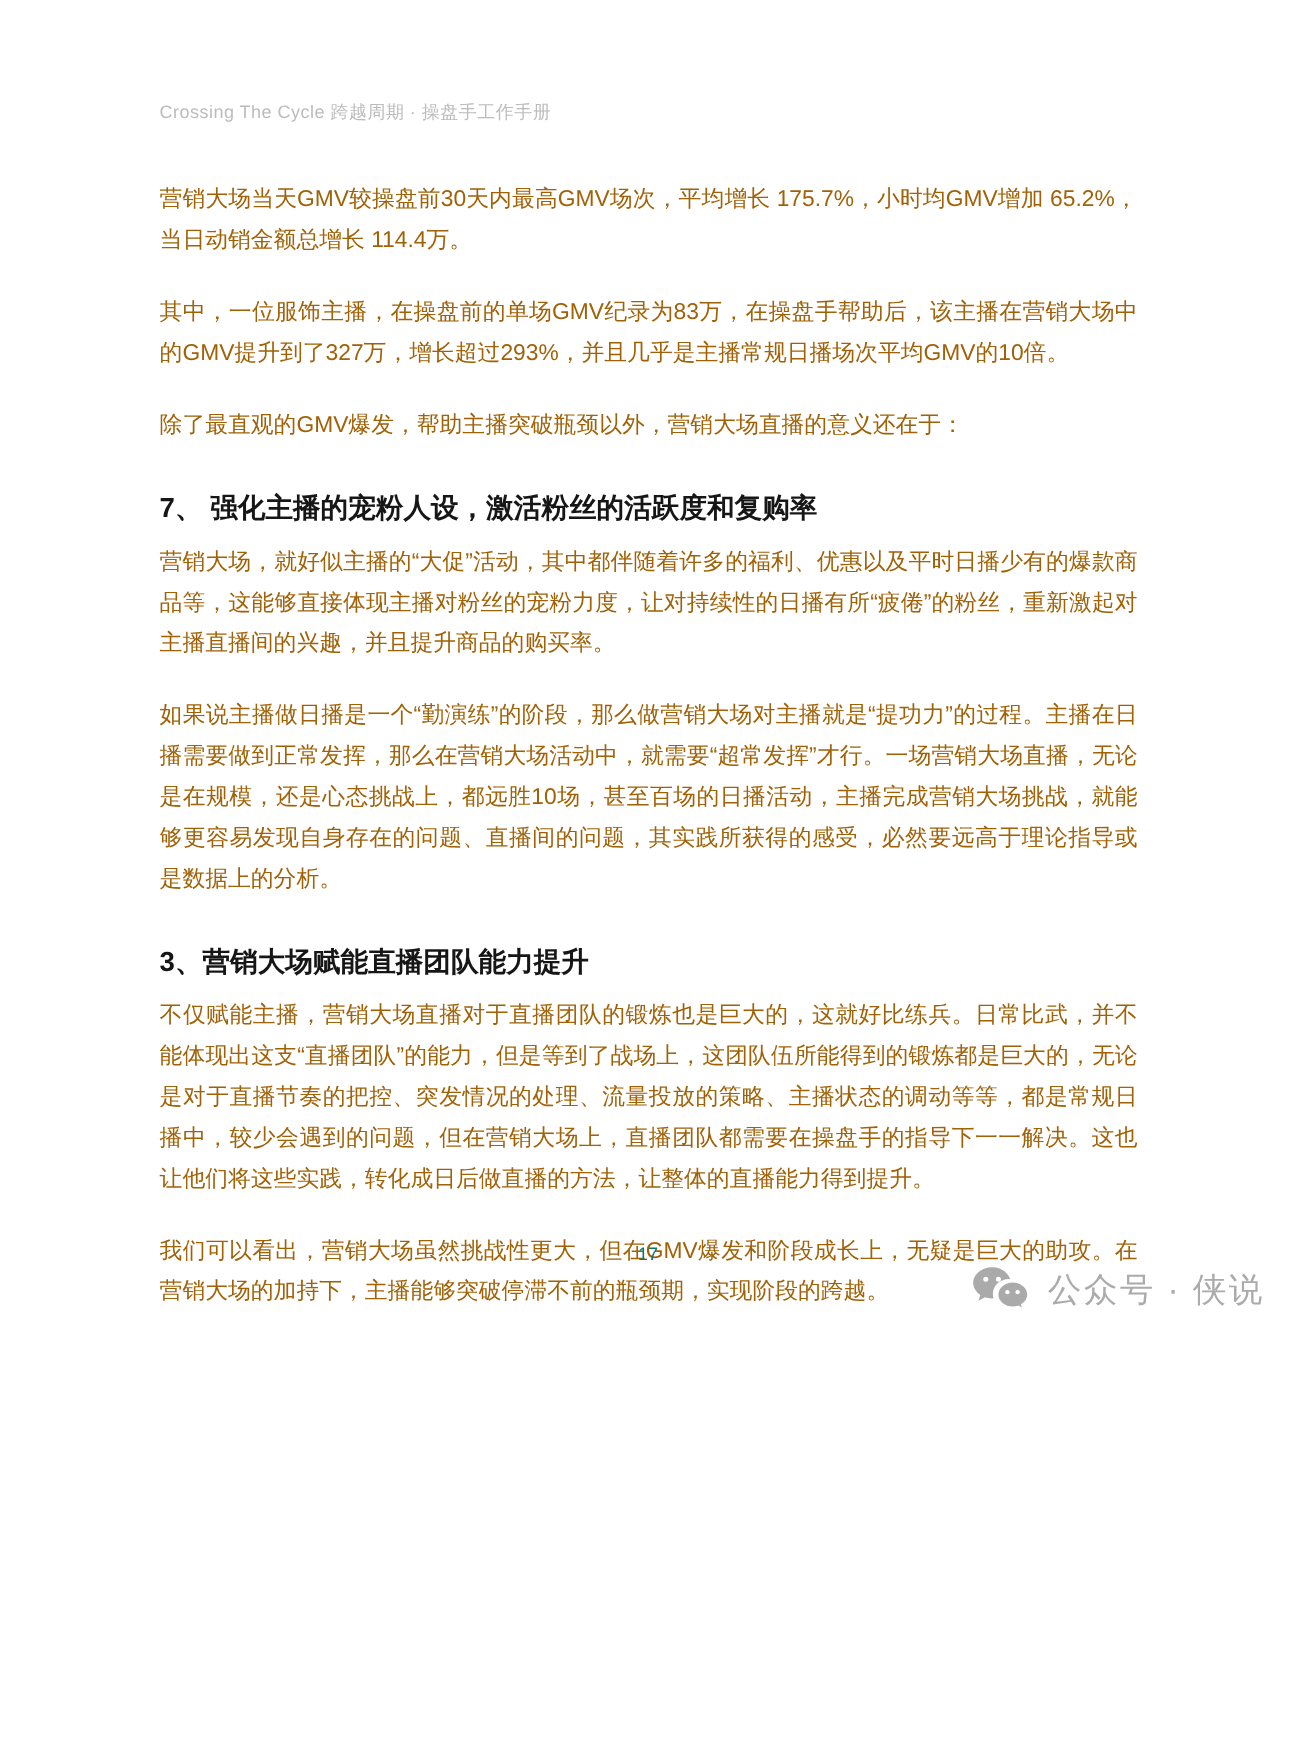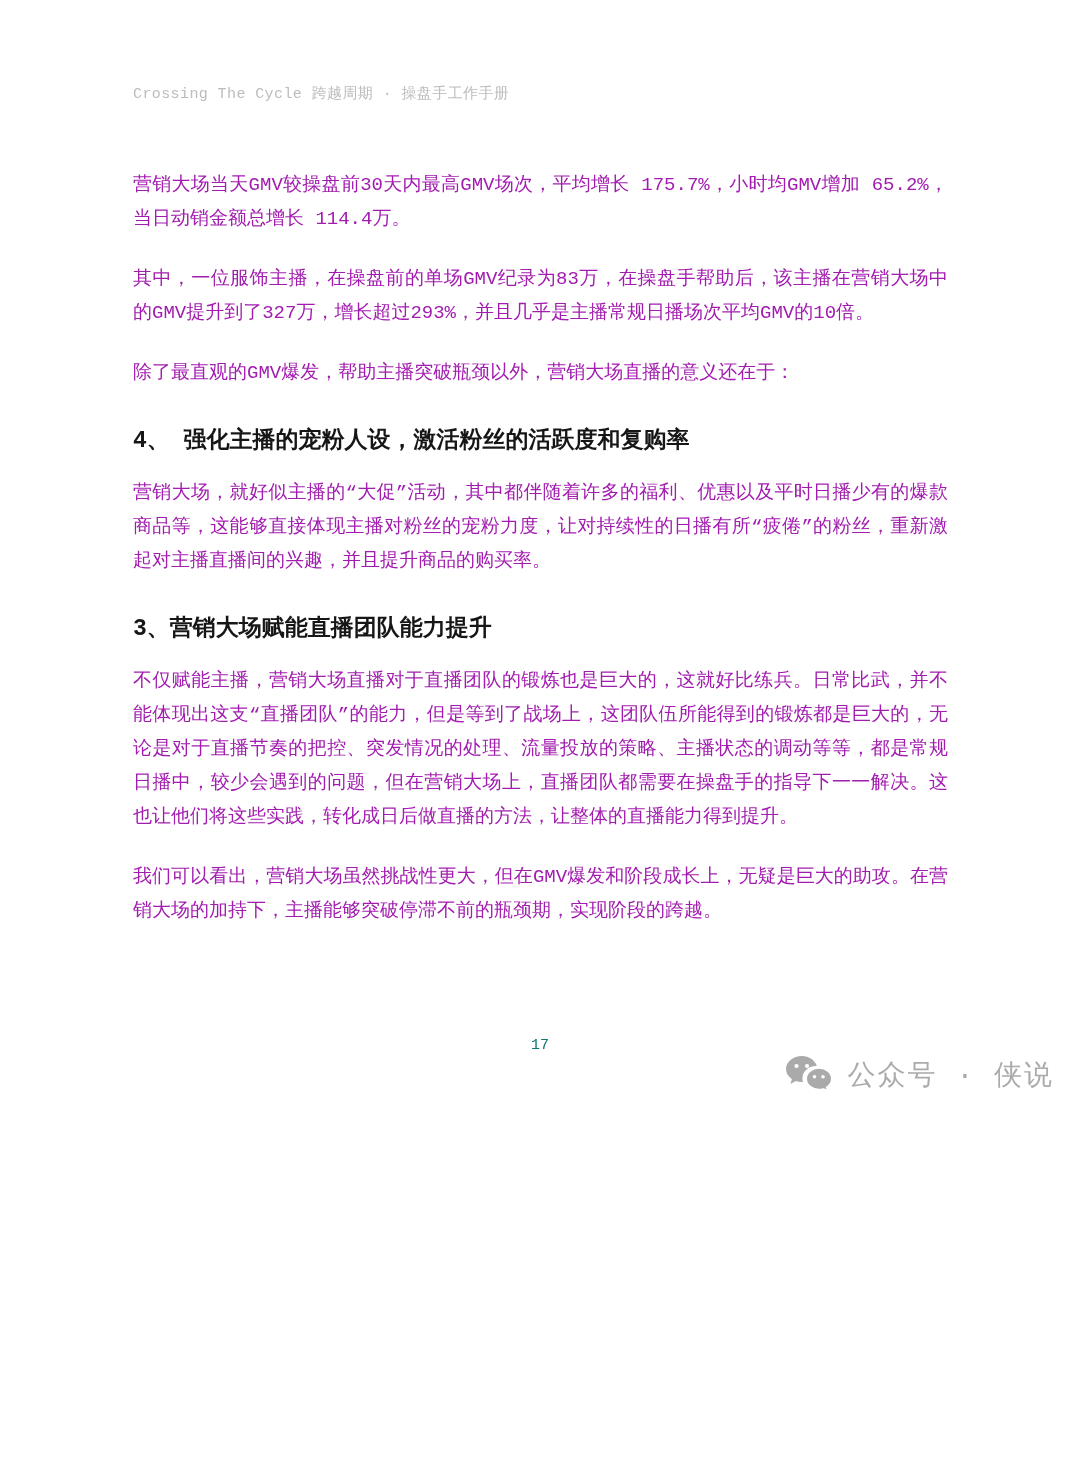--- a/index.html
+++ b/index.html
@@ -6,41 +6,41 @@
     margin: 0;
     padding: 0;
     background: #ffffff;
   }
   .page {
     position: relative;
     width: 1080px;
     height: 1112px;
     background: #ffffff;
     overflow: hidden;
-    font-family: Liberation Mono, monospace;
+    font-family: Liberation Sans, sans-serif;
   }
   .doc-header {
     position: absolute;
     left: 133px;
     top: 84px;
     font-size: 15px;
     letter-spacing: 0.4px;
     color: #bcbcbc;
   }
   .content {
     position: absolute;
     left: 133px;
     top: 150px;
     width: 815px;
   }
   .content p.body-para {
-    margin: 18px 0 26px 0;
+    margin: 0 0 26px 0;
     font-size: 19px;
     line-height: 34px;
-    color: #a21caf;
+    color: #a16207;
     text-align: justify;
     text-justify: inter-ideograph;
   }
   .content h2.section-heading {
     margin: 34px 0 12px 0;
     font-size: 23px;
     line-height: 34px;
     font-weight: 700;
     color: #161616;
   }
@@ -76,23 +76,24 @@
 
 <div class="page">
 
   <div class="doc-header">Crossing The Cycle 跨越周期 · 操盘手工作手册</div>
 
   <main class="content">
     <p class="body-para">营销大场当天GMV较操盘前30天内最高GMV场次，平均增长 175.7%，小时均GMV增加 65.2%，当日动销金额总增长 114.4万。</p>
     <p class="body-para">其中，一位服饰主播，在操盘前的单场GMV纪录为83万，在操盘手帮助后，该主播在营销大场中的GMV提升到了327万，增长超过293%，并且几乎是主播常规日播场次平均GMV的10倍。</p>
     <p class="body-para">除了最直观的GMV爆发，帮助主播突破瓶颈以外，营销大场直播的意义还在于：</p>
 
-    <h2 class="section-heading">4、 强化主播的宠粉人设，激活粉丝的活跃度和复购率</h2>
+    <h2 class="section-heading">7、 强化主播的宠粉人设，激活粉丝的活跃度和复购率</h2>
     <p class="body-para">营销大场，就好似主播的“大促”活动，其中都伴随着许多的福利、优惠以及平时日播少有的爆款商品等，这能够直接体现主播对粉丝的宠粉力度，让对持续性的日播有所“疲倦”的粉丝，重新激起对主播直播间的兴趣，并且提升商品的购买率。</p>
 
+    <p class="body-para">如果说主播做日播是一个“勤演练”的阶段，那么做营销大场对主播就是“提功力”的过程。主播在日播需要做到正常发挥，那么在营销大场活动中，就需要“超常发挥”才行。一场营销大场直播，无论是在规模，还是心态挑战上，都远胜10场，甚至百场的日播活动，主播完成营销大场挑战，就能够更容易发现自身存在的问题、直播间的问题，其实践所获得的感受，必然要远高于理论指导或是数据上的分析。</p>
 
     <h2 class="section-heading">3、营销大场赋能直播团队能力提升</h2>
     <p class="body-para">不仅赋能主播，营销大场直播对于直播团队的锻炼也是巨大的，这就好比练兵。日常比武，并不能体现出这支“直播团队”的能力，但是等到了战场上，这团队伍所能得到的锻炼都是巨大的，无论是对于直播节奏的把控、突发情况的处理、流量投放的策略、主播状态的调动等等，都是常规日播中，较少会遇到的问题，但在营销大场上，直播团队都需要在操盘手的指导下一一解决。这也让他们将这些实践，转化成日后做直播的方法，让整体的直播能力得到提升。</p>
     <p class="body-para">我们可以看出，营销大场虽然挑战性更大，但在GMV爆发和阶段成长上，无疑是巨大的助攻。在营销大场的加持下，主播能够突破停滞不前的瓶颈期，实现阶段的跨越。</p>
   </main>
 
   <div class="page-number">17</div>
 
   <div class="watermark">
     <span class="wechat-icon">

